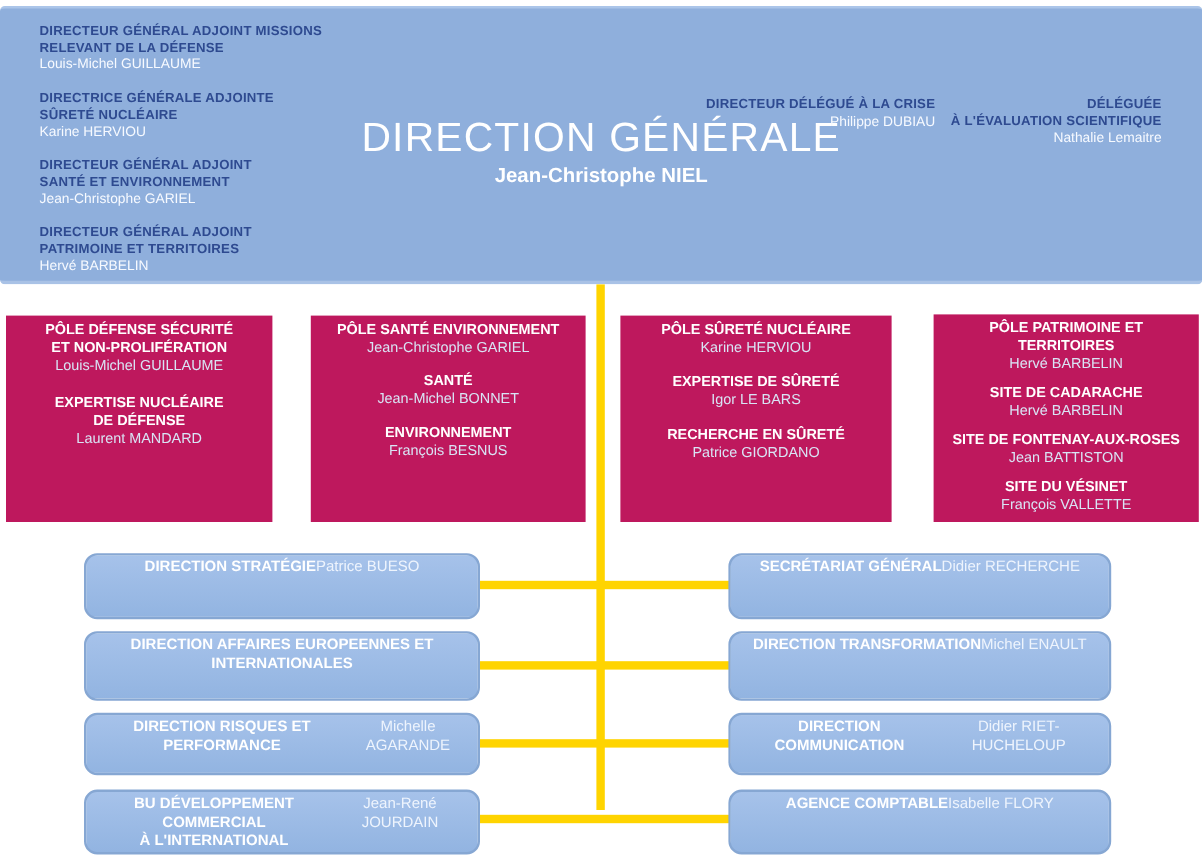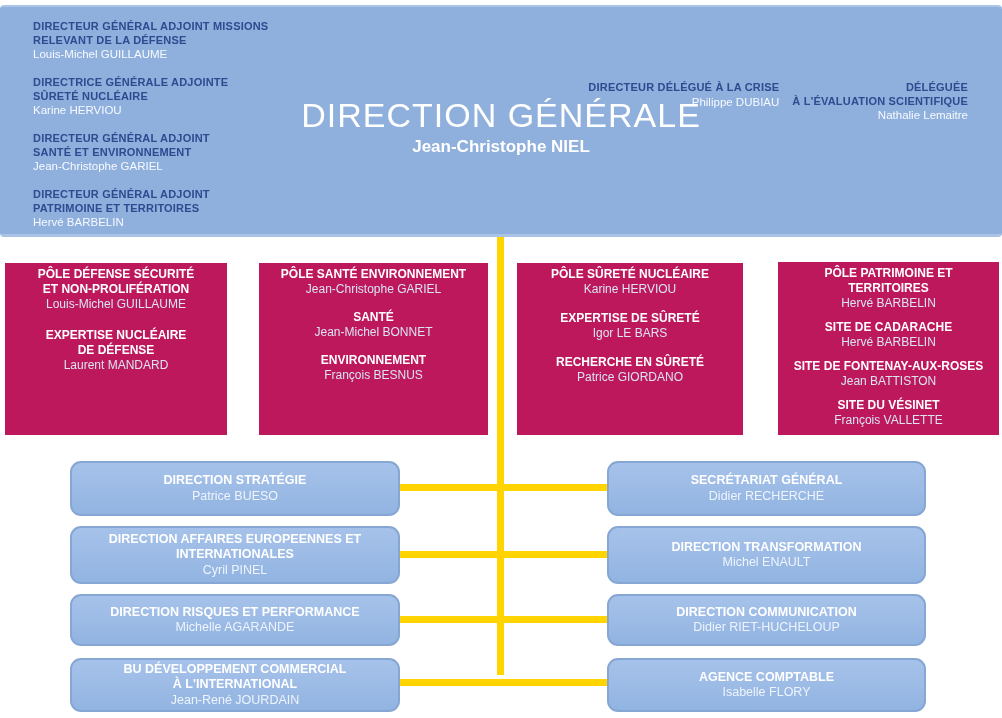--- a/index.html
+++ b/index.html
@@ -111,21 +111,21 @@
     line-height: 15px;
   }
 
   
   .dir {
     position: absolute;
     background: linear-gradient(#a6c2ea, #92b4e1);
     border: 2px solid #86a7d3;
     border-radius: 11px;
     color: #ffffff;
-    display: flex; flex-direction: column; justify-content: center;
+    display: flex; flex-direction: row; justify-content: center;
     text-align: center;
     box-sizing: border-box;
     padding: 2px 8px;
   }
   .dir .role {
     font-weight: 700;
     font-size: 12.5px;
     line-height: 15.5px;
     white-space: pre-line;
   }
@@ -258,21 +258,20 @@
     </div>
   </div>
 
   <div class="dir col-l row-1">
     <div class="role">DIRECTION STRATÉGIE</div>
     <div class="name">Patrice BUESO</div>
   </div>
   <div class="dir col-l row-2">
     <div class="role">DIRECTION AFFAIRES EUROPEENNES ET
 INTERNATIONALES</div>
-    <div class="name">Cyril PINEL</div>
   </div>
   <div class="dir col-l row-3">
     <div class="role">DIRECTION RISQUES ET PERFORMANCE</div>
     <div class="name">Michelle AGARANDE</div>
   </div>
   <div class="dir col-l row-4">
     <div class="role">BU DÉVELOPPEMENT COMMERCIAL
 À L'INTERNATIONAL</div>
     <div class="name">Jean-René JOURDAIN</div>
   </div>

